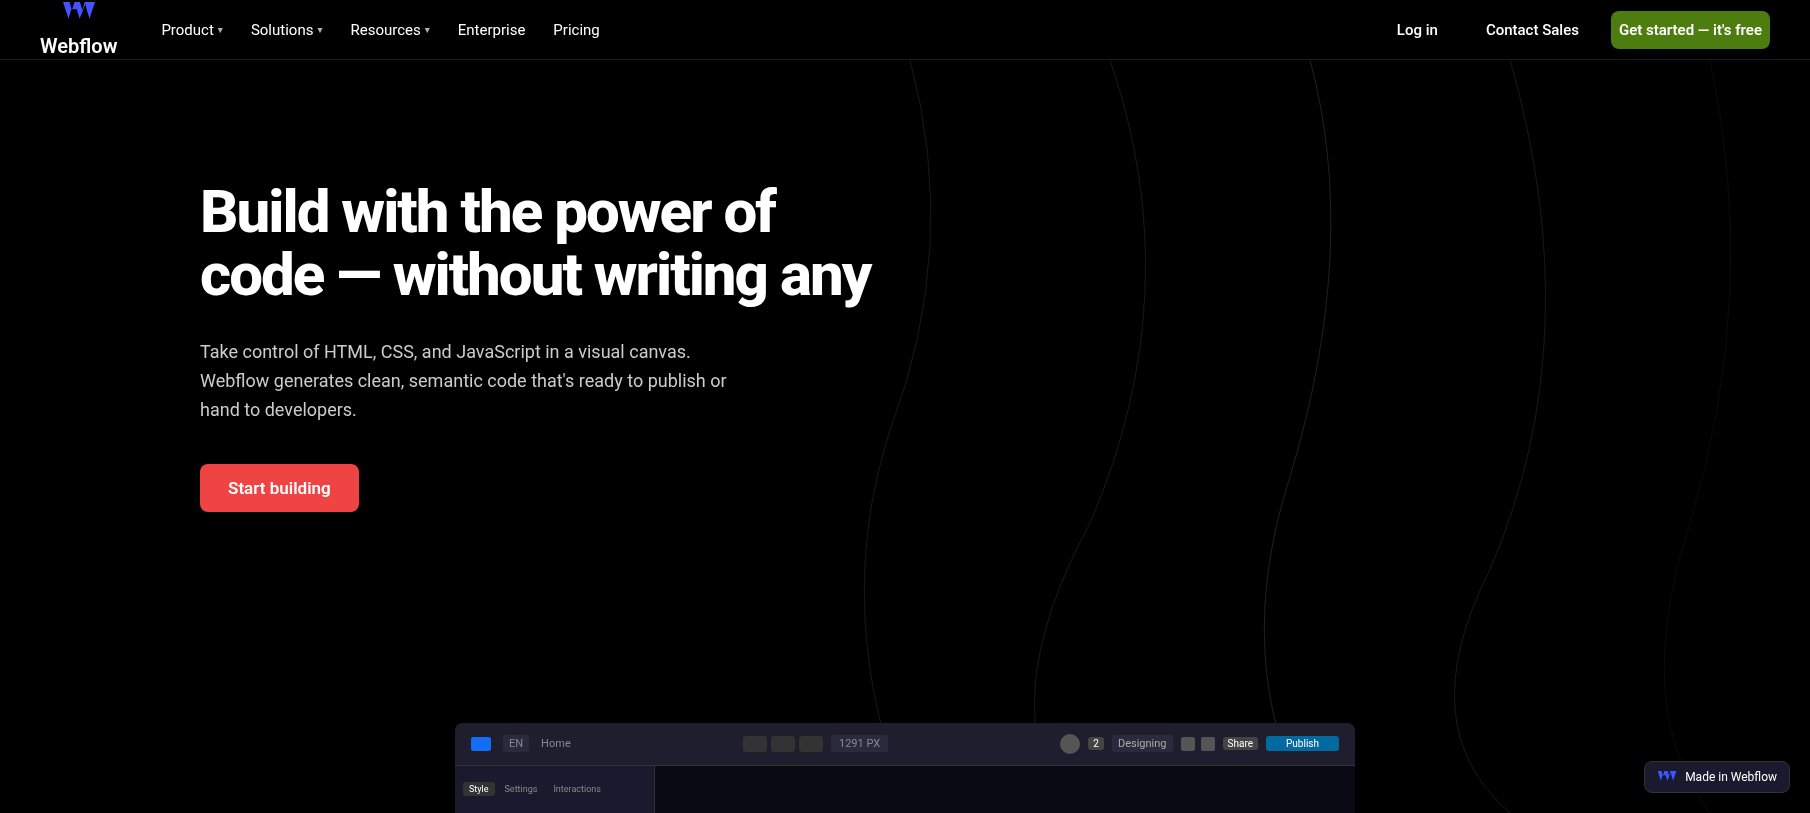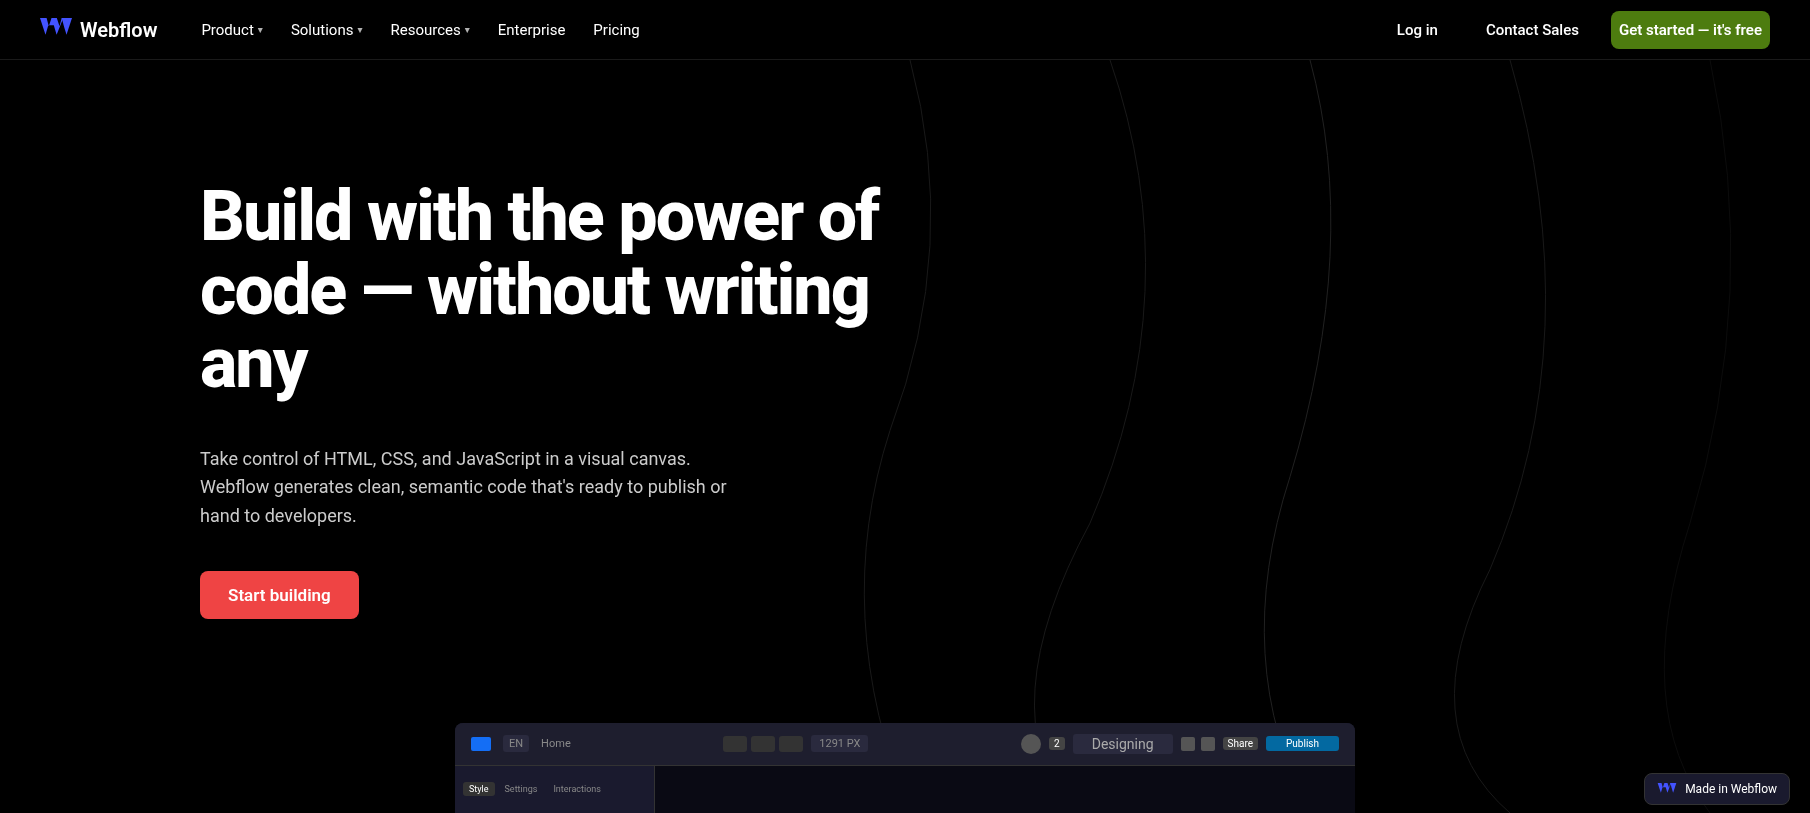--- a/index.html
+++ b/index.html
@@ -35,20 +35,21 @@
       align-items: center;
       gap: 32px;
     }
 
     .nav-logo {
       display: flex;
       align-items: center;
       gap: 8px;
       text-decoration: none;
       color: #fff;
+      flex-direction: column;
     }
 
     .logo-icon {
       display: flex;
       align-items: center;
     }
 
     .logo-icon svg {
       width: 32px;
       height: 24px;
@@ -131,26 +132,26 @@
     }
 
     .hero-content {
       padding: 120px 0 60px 200px;
       max-width: 900px;
       position: relative;
       z-index: 2;
     }
 
     .hero-title {
-      font-size: 70px;
+      font-size: 60px;
       font-weight: 800;
       line-height: 1.05;
       color: #fff;
       letter-spacing: -2px;
-      margin-bottom: 44px;
+      margin-bottom: 32px;
       max-width: 700px;
     }
 
     .hero-subtitle {
       font-size: 18px;
       line-height: 1.6;
       color: #ccc;
       max-width: 560px;
       margin-bottom: 40px;
     }
@@ -276,24 +277,24 @@
 
     .mockup-badge {
       font-size: 10px;
       color: #fff;
       background: #444;
       padding: 1px 5px;
       border-radius: 3px;
     }
 
     .mockup-mode {
-      font-size: 14px;
+      font-size: 11px;
       color: #aaa;
       background: #2a2a3e;
-      padding: 2px 19px;
+      padding: 2px 6px;
       border-radius: 3px;
     }
 
     .mockup-icons {
       display: flex;
       gap: 6px;
       align-items: center;
     }
 
     .mockup-icon {
@@ -346,21 +347,21 @@
     }
 
     .mockup-panel-main {
       flex: 1;
       background: #0a0a14;
     }
 
     
     .made-in-webflow {
       position: fixed;
-      bottom: 8px;
+      bottom: 20px;
       right: 20px;
       background: #1a1a2e;
       border: 1px solid #333;
       border-radius: 8px;
       padding: 8px 12px;
       display: flex;
       align-items: center;
       gap: 8px;
       z-index: 100;
     }

